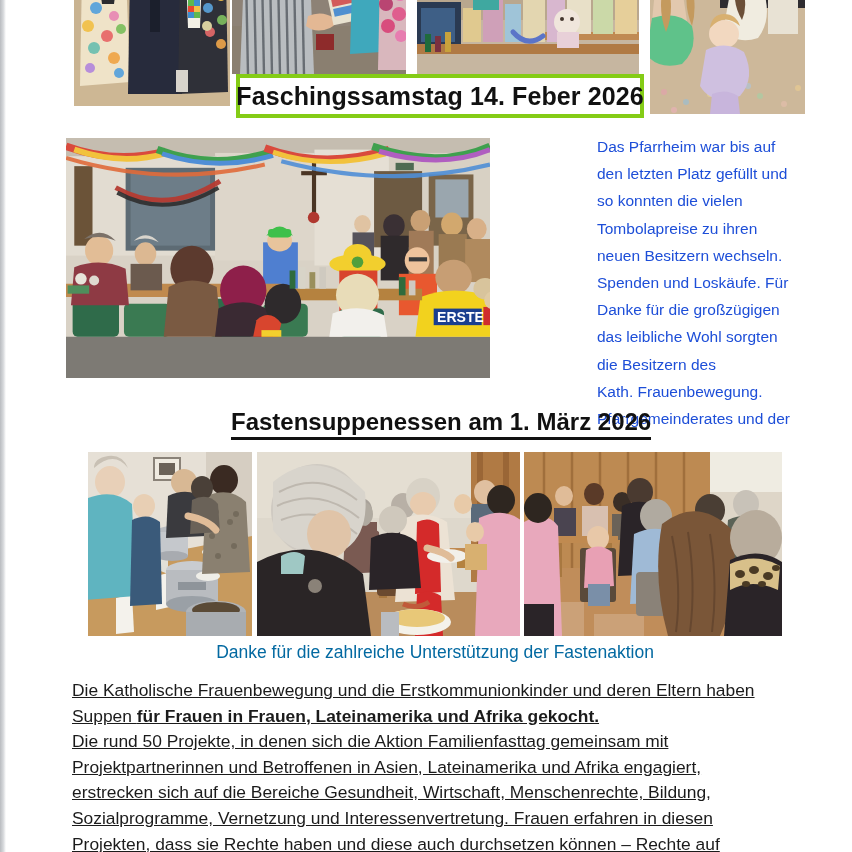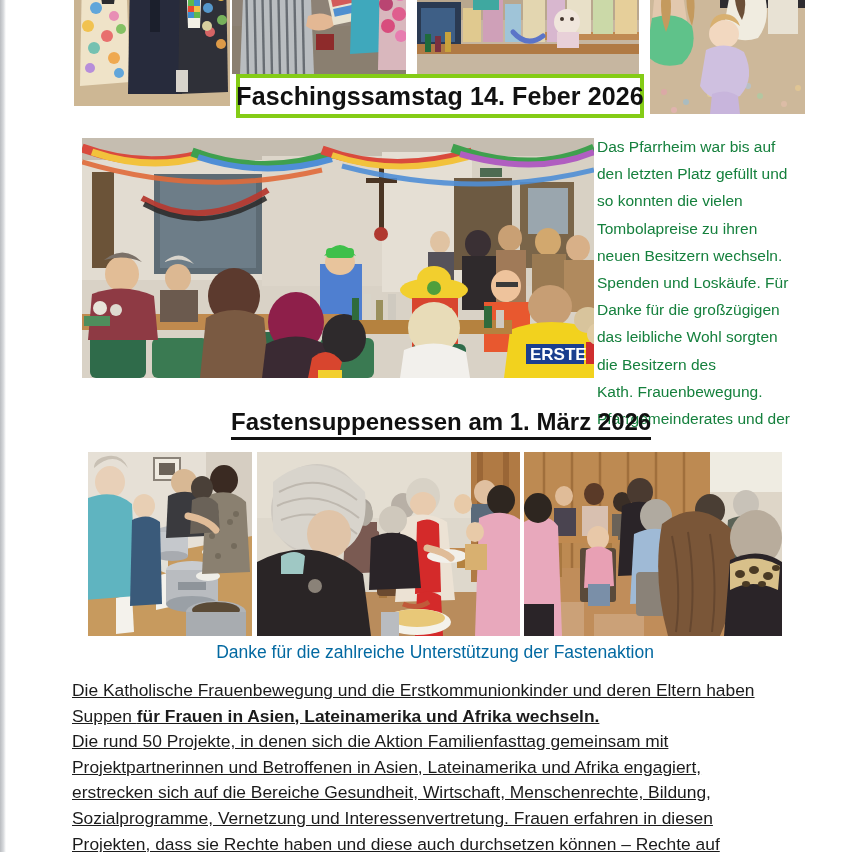--- a/index.html
+++ b/index.html
@@ -70,30 +70,30 @@
     text-align: right;
     font-weight: bold;
     font-size: 24px;
     color: #111;
     border-bottom: 3px solid #111;
     padding-bottom: 1px;
     white-space: nowrap;
   }
 
   
-  #photo-hall { left: 82px; top: 138px; width: 512px; height: 240px; }
+  #photo-hall { left: 66px; top: 138px; width: 424px; height: 240px; }
 
   
   #text-col-fasching {
     position: absolute;
     left: 597px; top: 133px;
     width: 215px;
     font-size: 15.5px;
     line-height: 27.2px;
-    color: #15803d;
+    color: #1d4ed8;
   }
 
   
   #photo-soup-serving { left: 88px; top: 452px; width: 164px; height: 184px; }
   #photo-soup-hall    { left: 257px; top: 452px; width: 263px; height: 184px; }
   #photo-soup-room    { left: 524px; top: 452px; width: 258px; height: 184px; }
 
   #caption-fastenaktion {
     position: absolute;
     left: 88px; top: 642px;
@@ -626,21 +626,21 @@
       <path d="M0 70 q22 -12 34 4 l4 110 l-38 0 Z" fill="#e8a8bc"></path>
       <ellipse cx="14" cy="56" rx="14" ry="15" fill="#2e2620"></ellipse>
       <rect x="0" y="152" width="30" height="32" fill="#2a2428"></rect>
     </svg>
   </div>
 
   <div id="caption-fastenaktion">Danke für die zahlreiche Unterstützung der Fastenaktion</div>
 
   <div id="body-text">
     <div class="ln">Die Katholische Frauenbewegung und die Erstkommunionkinder und deren Eltern haben</div>
-    <div class="ln"><span>Suppen </span><b>für Frauen in Asien, Lateinamerika und Afrika wechseln.</b></div>
+    <div class="ln"><span>Suppen </span><b>für Frauen in Frauen, Lateinamerika und Afrika gekocht.</b></div>
     <div class="ln">Die rund 50 Projekte, in denen sich die Aktion Familienfasttag gemeinsam mit</div>
     <div class="ln">Projektpartnerinnen und Betroffenen in Asien, Lateinamerika und Afrika engagiert,</div>
     <div class="ln">erstrecken sich auf die Bereiche Gesundheit, Wirtschaft, Menschenrechte, Bildung,</div>
     <div class="ln">Sozialprogramme, Vernetzung und Interessenvertretung. Frauen erfahren in diesen</div>
     <div class="ln">Projekten, dass sie Rechte haben und diese auch durchsetzen können – Rechte auf</div>
 
   </div>
 
 </div>
 

